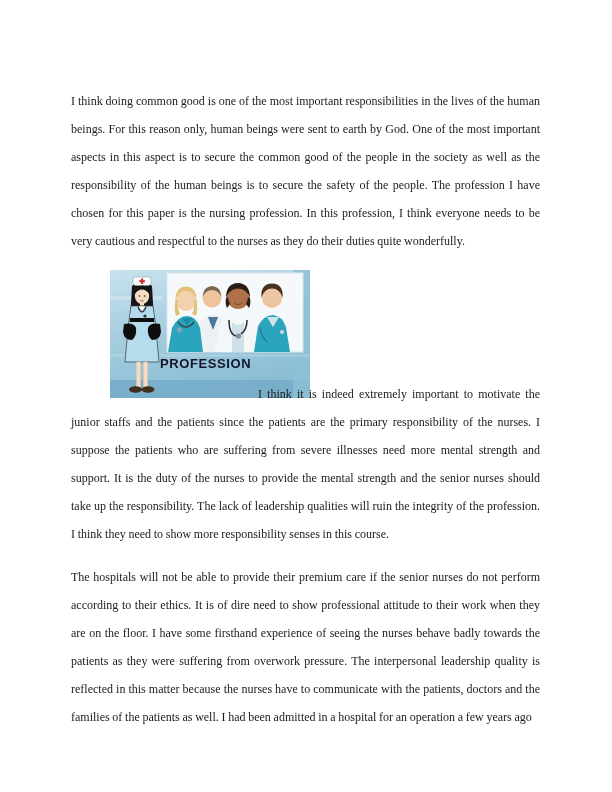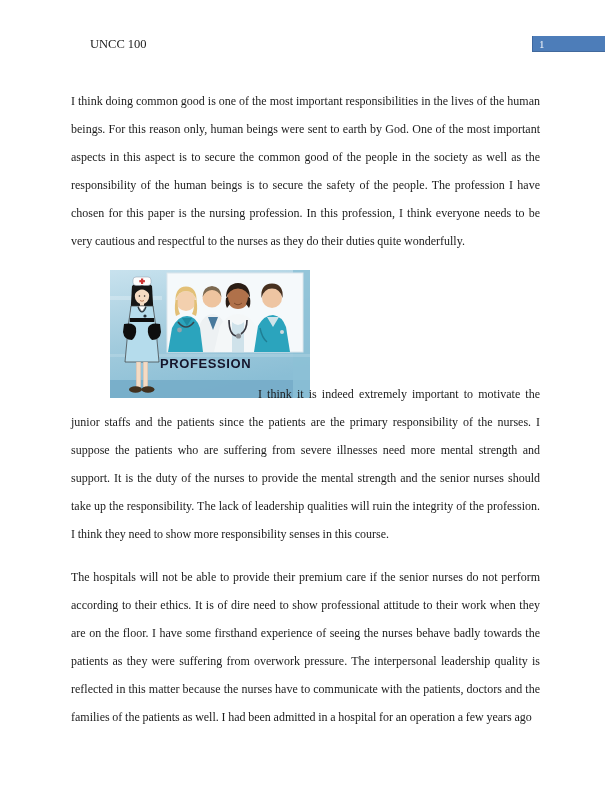--- a/index.html
+++ b/index.html
@@ -45,26 +45,20 @@
     vertical-align:baseline;
     padding-left:39px;
   }
   .figure svg { display:block; width:200px; height:128px; }
 </style>
 </head>
 <body>
 
 <div class="page">
 
-  <div class="header">
-    <span class="course">UNCC 100</span>
-    <span class="page-num-box">
-      <span>1</span>
-    </span>
-  </div>
 
   <div class="body">
 
     <p>I think doing common good is one of the most important responsibilities in the lives of the human beings. For this reason only, human beings were sent to earth by God. One of the most important aspects in this aspect is to secure the common good of the people in the society as well as the responsibility of the human beings is to secure the safety of the people. The profession I have chosen for this paper is the nursing profession. In this profession, I think everyone needs to be very cautious and respectful to the nurses as they do their duties quite wonderfully.</p>
 
     <p><span class="figure"><svg viewBox="0 0 200 128" xmlns="http://www.w3.org/2000/svg">
       <defs>
         <linearGradient id="figBg" x1="0" y1="0" x2="0.3" y2="1">
           <stop offset="0" stop-color="#c8e2ee"></stop>
           <stop offset="0.55" stop-color="#a2cbdd"></stop>

